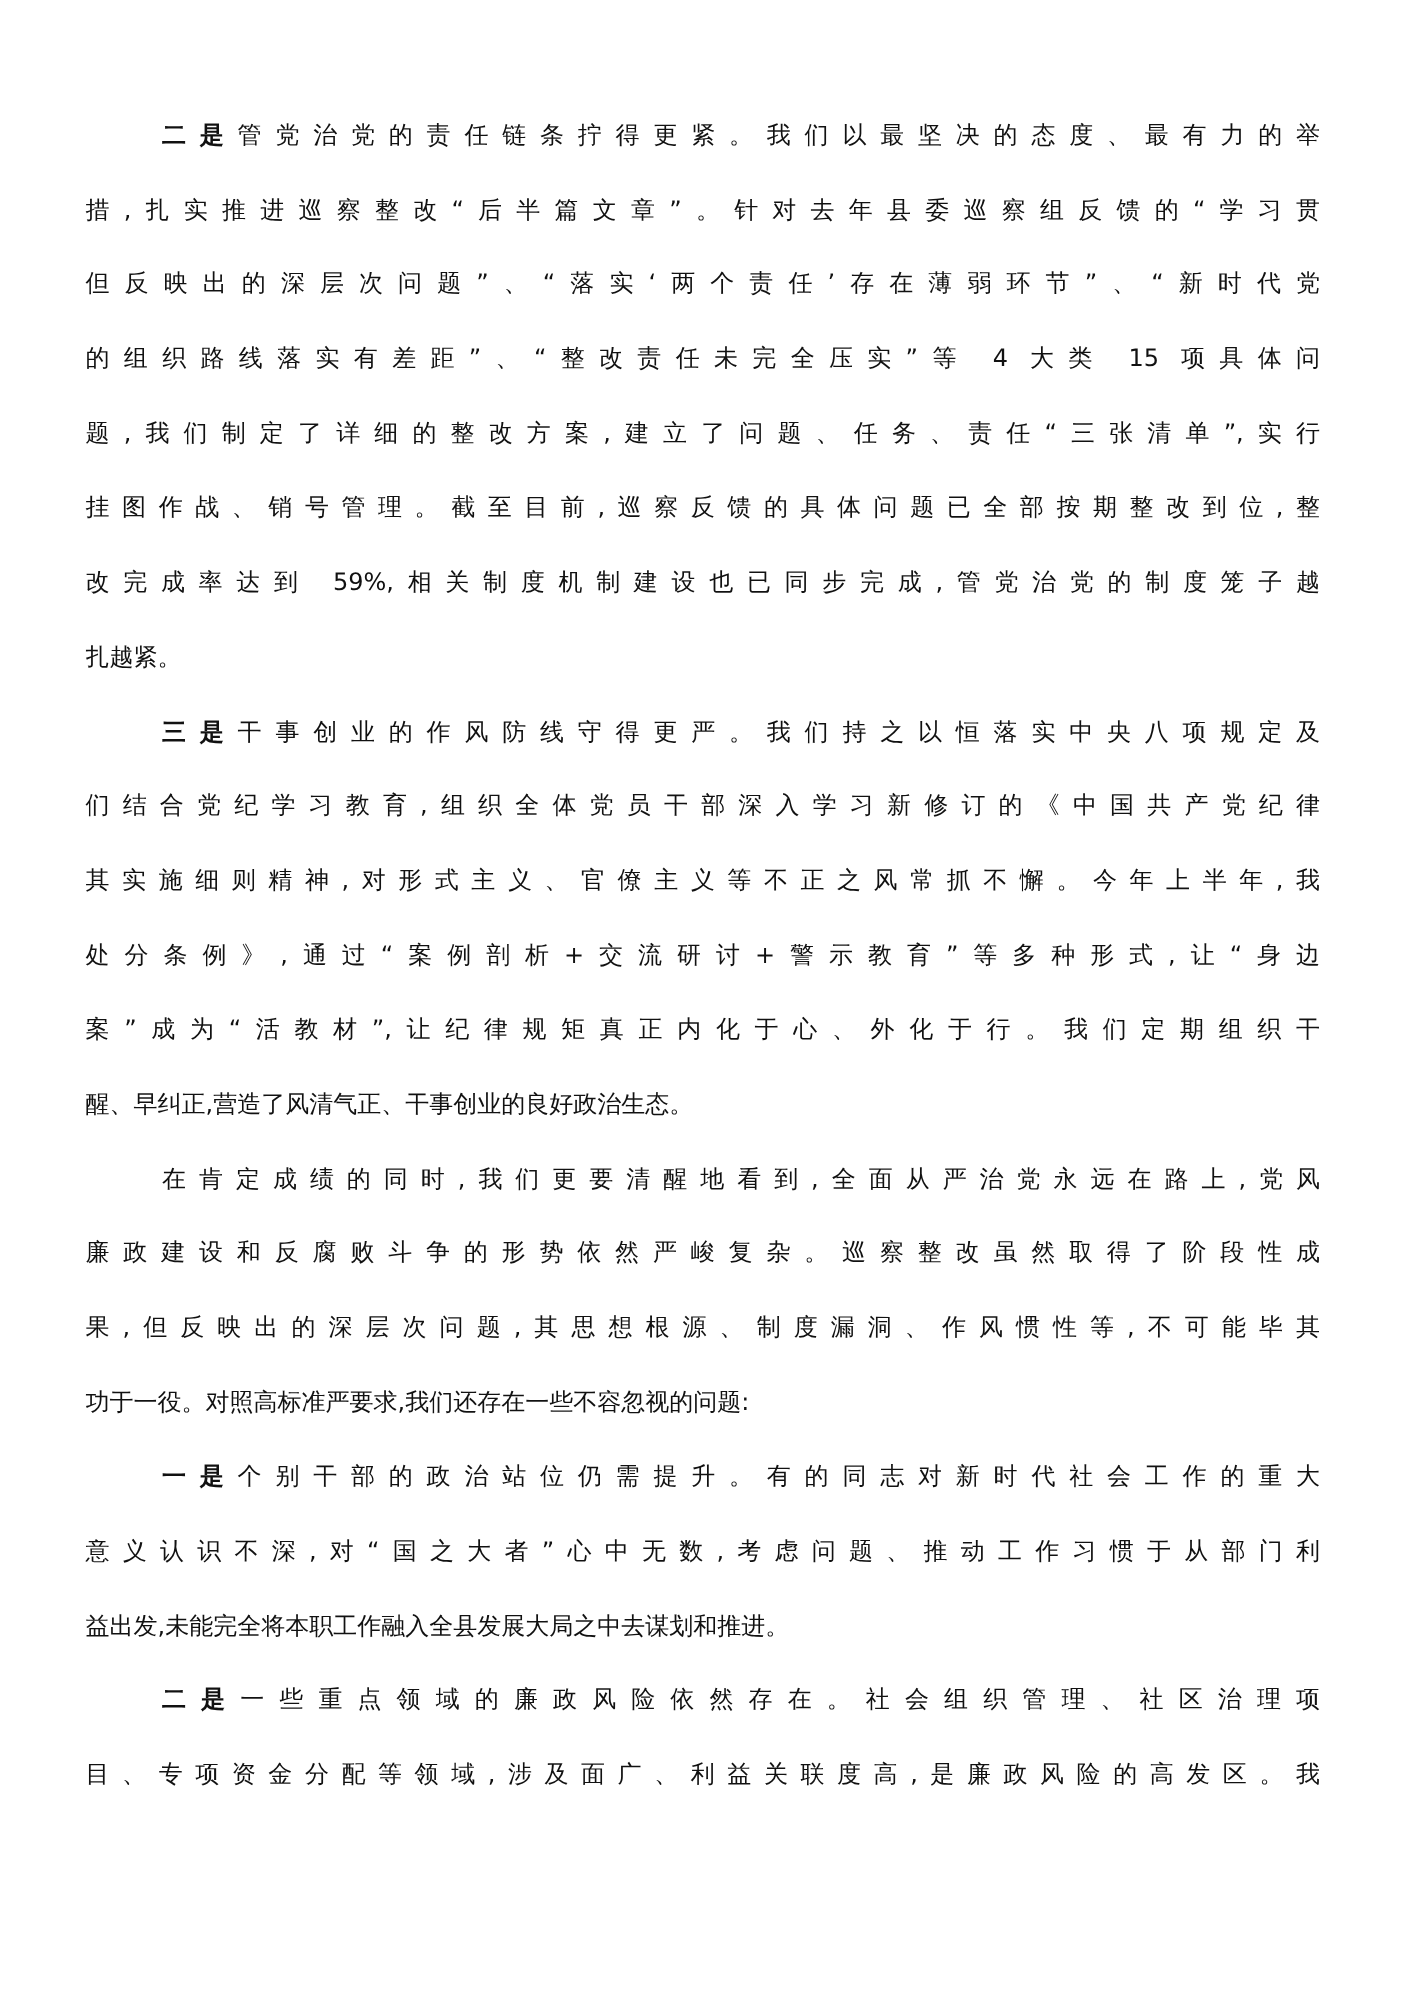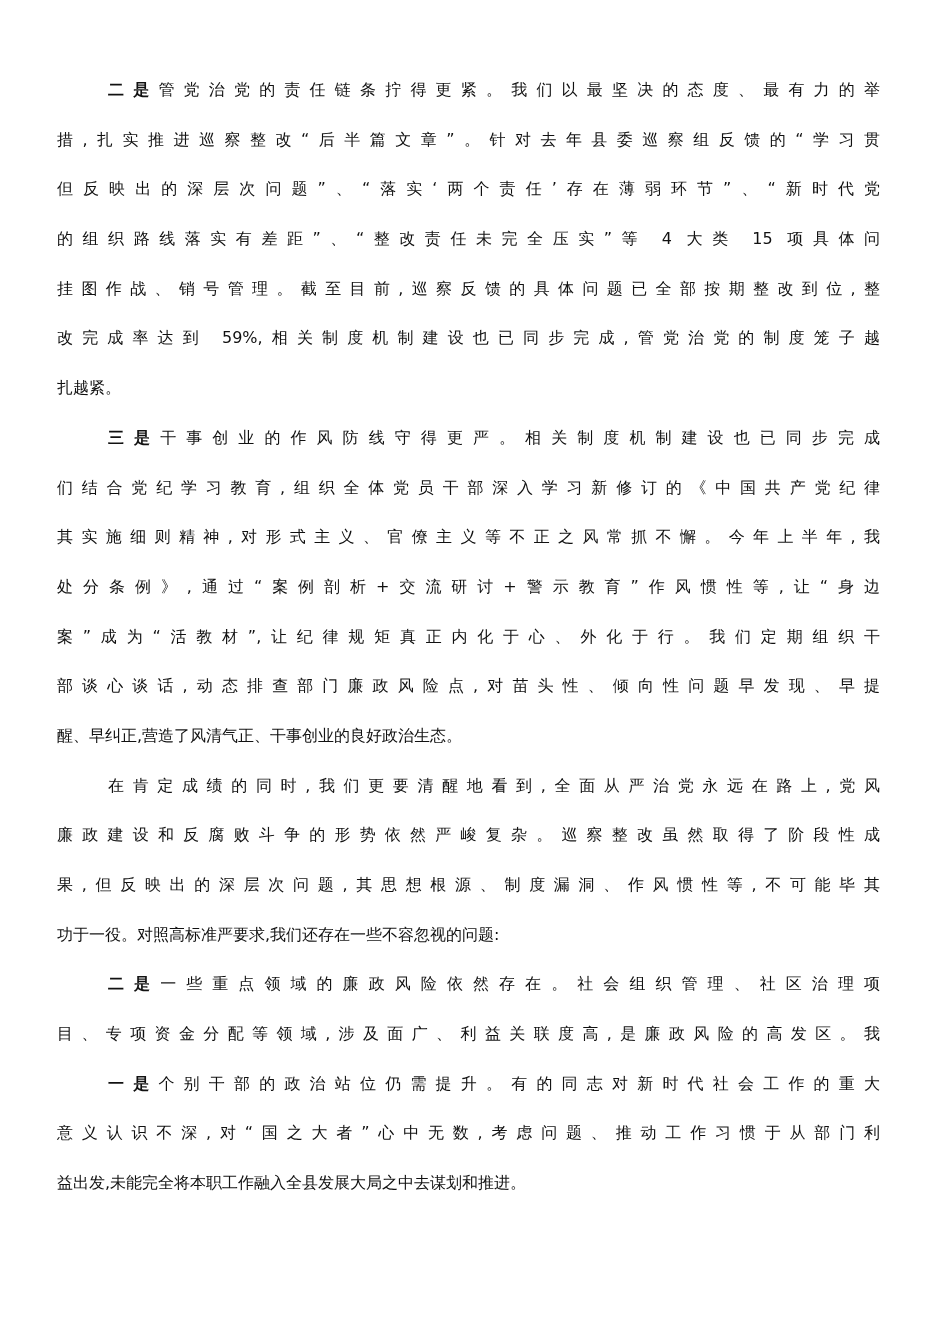--- a/index.html
+++ b/index.html
@@ -50,46 +50,46 @@
 </head>
 <body>
 
 <div class="page">
 
   <div class="para">
     <span class="line first"><span class="lead">二是</span><span>管党治党的责任链条拧得更紧。我们以最坚决的态度、最有力的举</span></span>
     <span class="line">措,扎实推进巡察整改“后半篇文章”。针对去年县委巡察组反馈的“学习贯</span>
     <span class="line">但反映出的深层次问题”、“落实‘两个责任’存在薄弱环节”、“新时代党</span>
     <span class="line">的组织路线落实有差距”、“整改责任未完全压实”等 4 大类 15 项具体问</span>
+    <span class="line">题,我们制定了详细的整改方案,建立了问题、任务、责任“三张清单”,实行</span>
     <span class="line">挂图作战、销号管理。截至目前,巡察反馈的具体问题已全部按期整改到位,整</span>
     <span class="line">改完成率达到 59%,相关制度机制建设也已同步完成,管党治党的制度笼子越</span>
     <span class="line last">扎越紧。</span>
   </div>
 
   <div class="para">
-    <span class="line first"><span class="lead">三是</span><span>干事创业的作风防线守得更严。相关制度机制建设也已同步完成</span></span>
+    <span class="line first"><span class="lead">三是</span><span>干事创业的作风防线守得更严。我们持之以恒落实中央八项规定及</span></span>
     <span class="line">们结合党纪学习教育,组织全体党员干部深入学习新修订的《中国共产党纪律</span>
     <span class="line">其实施细则精神,对形式主义、官僚主义等不正之风常抓不懈。今年上半年,我</span>
-    <span class="line">处分条例》,通过“案例剖析+交流研讨+警示教育”作风惯性等,让“身边</span>
+    <span class="line">处分条例》,通过“案例剖析+交流研讨+警示教育”等多种形式,让“身边</span>
     <span class="line">案”成为“活教材”,让纪律规矩真正内化于心、外化于行。我们定期组织干</span>
-    <span class="line">部谈心谈话,动态排查部门廉政风险点,对苗头性、倾向性问题早发现、早提</span>
     <span class="line last">醒、早纠正,营造了风清气正、干事创业的良好政治生态。</span>
   </div>
 
   <div class="para">
     <span class="line first">在肯定成绩的同时,我们更要清醒地看到,全面从严治党永远在路上,党风</span>
     <span class="line">廉政建设和反腐败斗争的形势依然严峻复杂。巡察整改虽然取得了阶段性成</span>
     <span class="line">果,但反映出的深层次问题,其思想根源、制度漏洞、作风惯性等,不可能毕其</span>
     <span class="line last">功于一役。对照高标准严要求,我们还存在一些不容忽视的问题:</span>
   </div>
 
   <div class="para">
-    <span class="line first"><span class="lead">二是</span><span>一些重点领域的廉政风险依然存在。社会组织管理、社区治理项</span></span>
-    <span class="line">目、专项资金分配等领域,涉及面广、利益关联度高,是廉政风险的高发区。我</span>
-  </div>
-
-  <div class="para">
     <span class="line first"><span class="lead">一是</span><span>个别干部的政治站位仍需提升。有的同志对新时代社会工作的重大</span></span>
     <span class="line">意义认识不深,对“国之大者”心中无数,考虑问题、推动工作习惯于从部门利</span>
     <span class="line last">益出发,未能完全将本职工作融入全县发展大局之中去谋划和推进。</span>
   </div>
 
+  <div class="para">
+    <span class="line first"><span class="lead">二是</span><span>一些重点领域的廉政风险依然存在。社会组织管理、社区治理项</span></span>
+    <span class="line">目、专项资金分配等领域,涉及面广、利益关联度高,是廉政风险的高发区。我</span>
+  </div>
+
 </div>
 
 </body></html>

